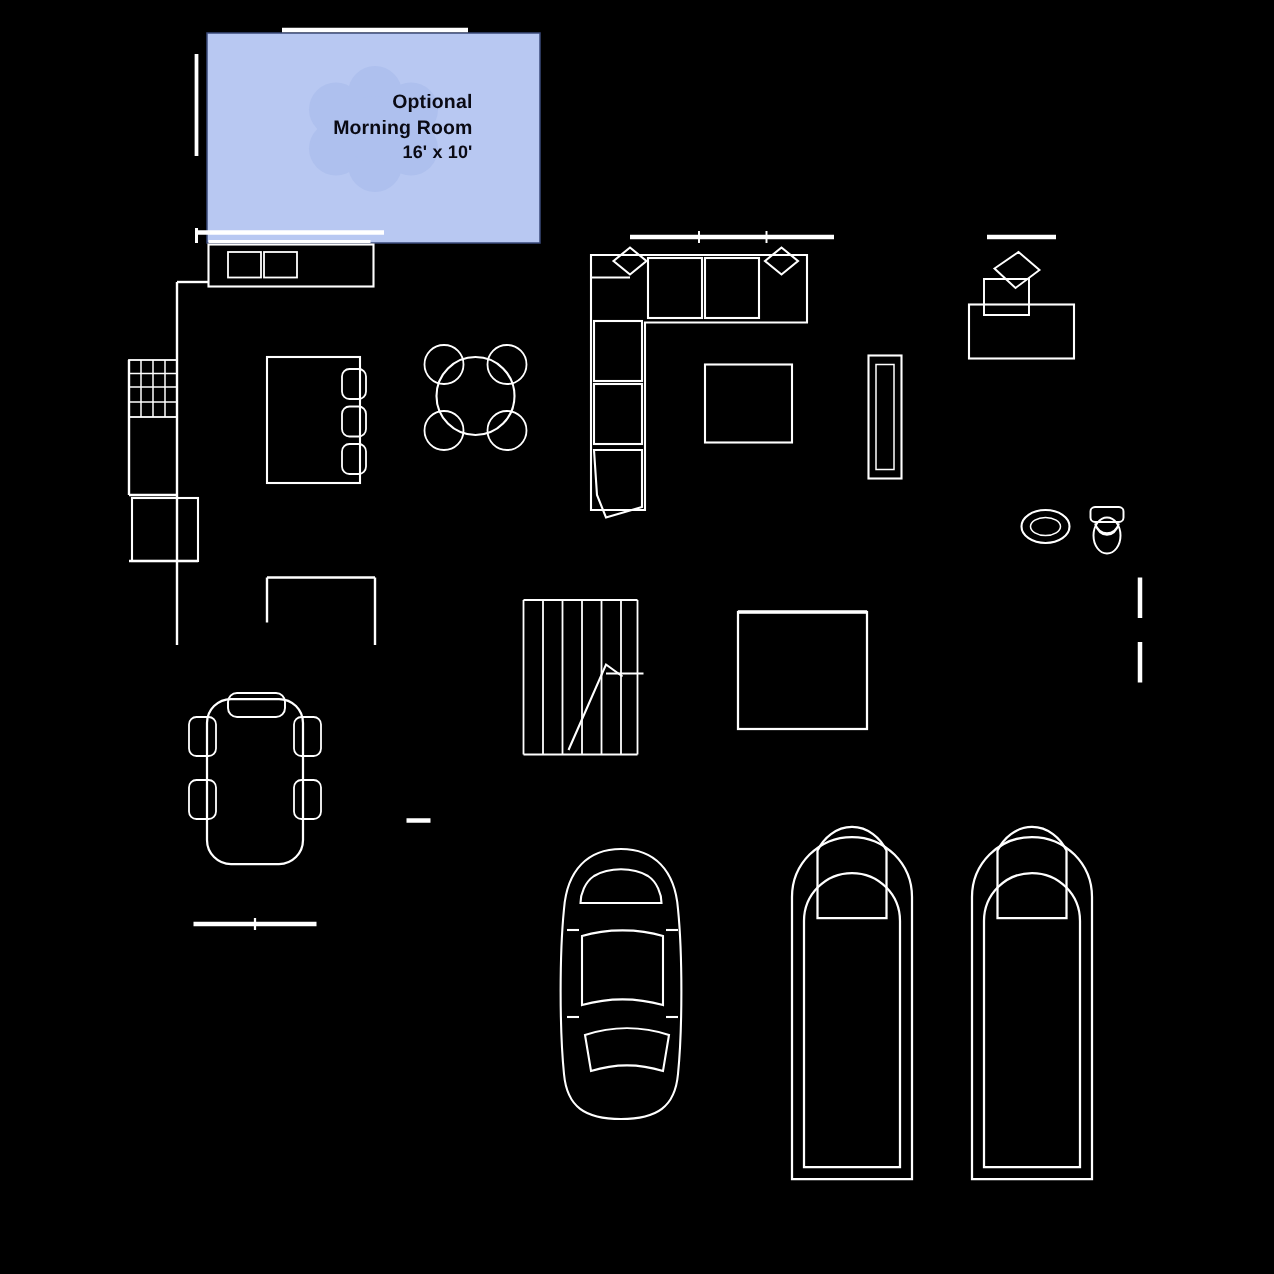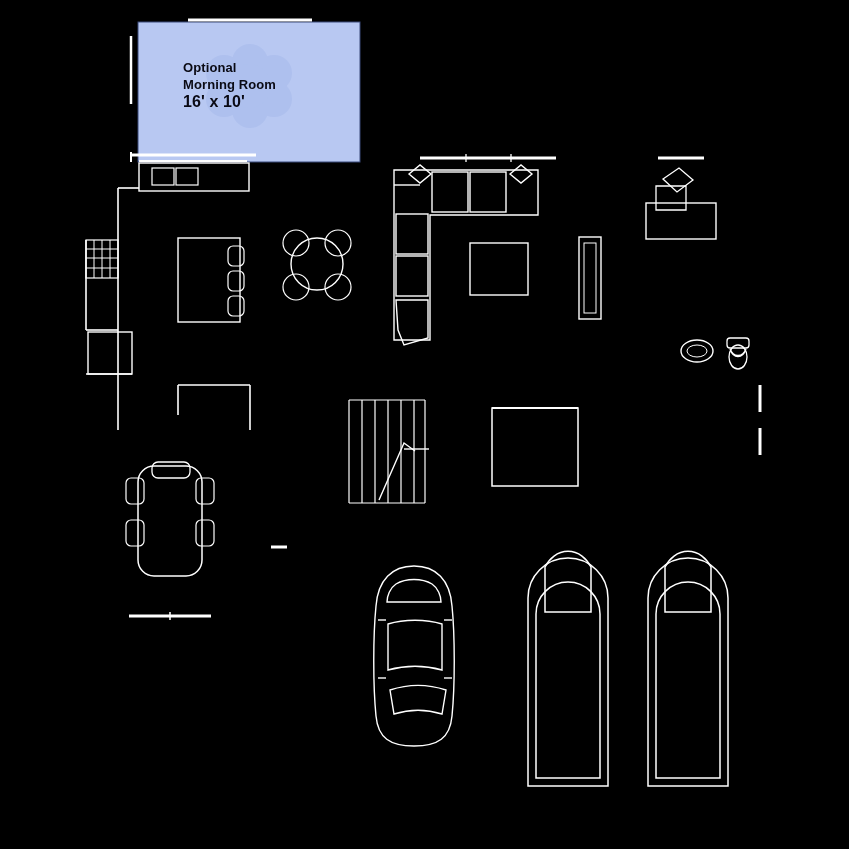--- a/index.html
+++ b/index.html
@@ -22,32 +22,32 @@
   #plan-svg {
     position: absolute;
     left: 0;
     top: 0;
     width: 849px;
     height: 849px;
     display: block;
   }
   .room-label {
     position: absolute;
-    text-align: left;
+    text-align: right;
     color: #0a0a14;
     font-family: "Liberation Sans", sans-serif;
     font-size: 13px;
     font-weight: bold;
     line-height: 17px;
     letter-spacing: 0.1px;
     pointer-events: none;
   }
   .room-label .dim {
     display: block;
-    font-size: 16px;
+    font-size: 12px;
     font-weight: bold;
   }
 </style>
 </head>
 <body>
 
 <div id="floorplan-root">
 
   <svg id="plan-svg" viewBox="0 0 849 849" xmlns="http://www.w3.org/2000/svg">
 

